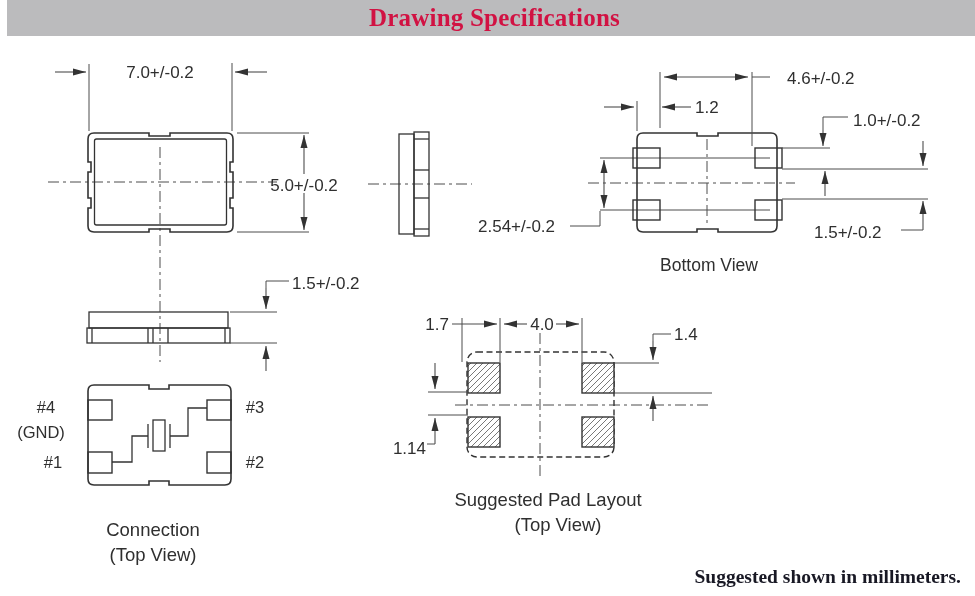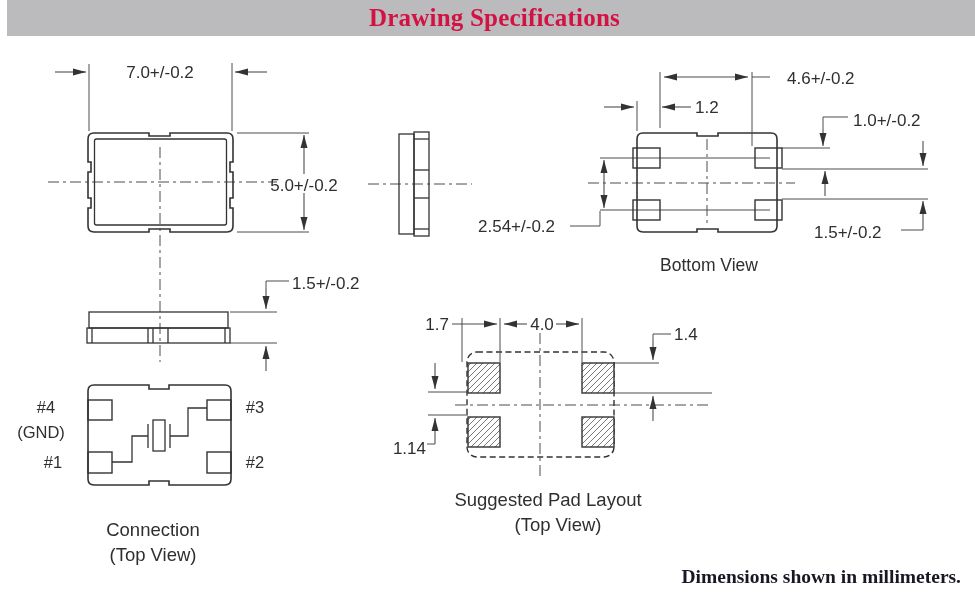--- a/index.html
+++ b/index.html
@@ -180,14 +180,14 @@
       <line class="ext" x1="428" y1="415" x2="468" y2="415"></line>
       <line class="dim" x1="435" y1="363" x2="435" y2="389" marker-end="url(#arr)"></line>
       <line class="dim" x1="435" y1="444" x2="435" y2="418" marker-end="url(#arr)"></line>
       <line class="ext" x1="427" y1="444" x2="435" y2="444"></line>
       <text x="426" y="454" text-anchor="end">1.14</text>
       <text class="lbl-big" x="548" y="506" text-anchor="middle">Suggested Pad Layout</text>
       <text class="lbl-big" x="558" y="531" text-anchor="middle">(Top View)</text>
     </g>
   </svg>
 
-  <div id="footer">Dimensions shown in millimeters.</div>
+  <div id="footer">Suggested shown in millimeters.</div>
 </div>
 
 </body></html>

